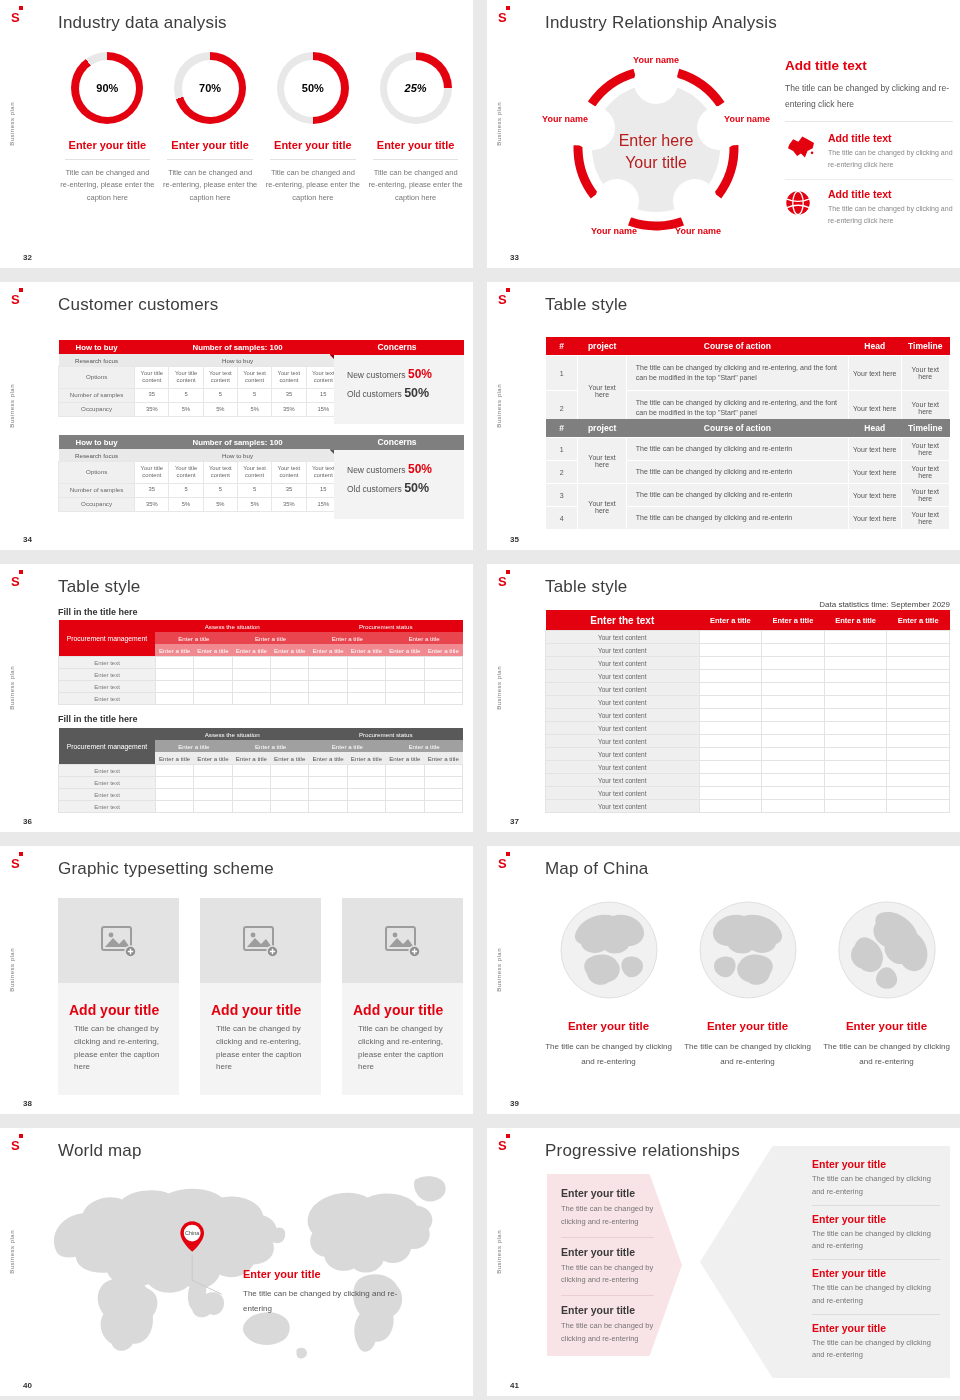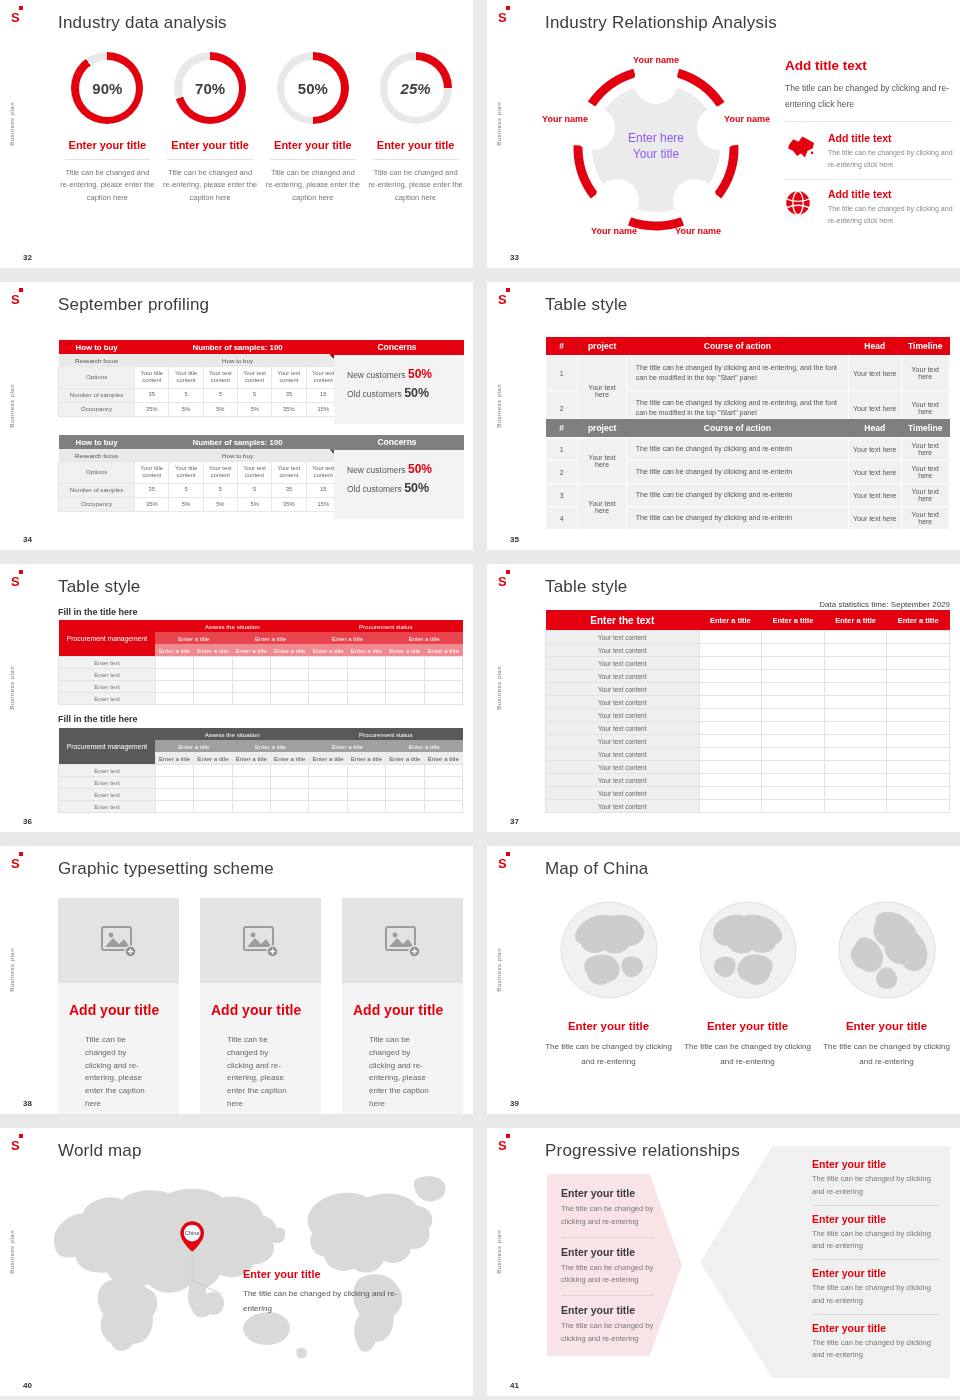--- a/index.html
+++ b/index.html
@@ -29,35 +29,35 @@
     font-size:6px; color:#777; letter-spacing:.5px;
   }
   .page-num { position:absolute; left:11px; bottom:6px; font-size:8px; font-weight:bold; color:#333;padding-left:12px; }
   .slide-title { position:absolute; top:13px; left:58px; margin:0; font-size:17px; font-weight:400; color:#3d3d3d; letter-spacing:.2px; }
 
   
   .donut-row { position:absolute; left:56px; right:6px; top:52px; display:flex; }
   .donut-col { flex:1; text-align:center; padding:0 4px; }
   .donut { width:72px; height:72px; border-radius:50%; margin:0 auto; display:flex; align-items:center; justify-content:center; }
   .donut-hole { width:57px; height:57px; border-radius:50%; background:#fff; display:flex; align-items:center; justify-content:center; }
-  .donut-pct { font-size:15px; font-weight:bold; color:#404040; }
+  .donut-pct { font-size:11px; font-weight:bold; color:#000000; }
   .donut-title { margin-top:15px; font-size:11px; font-weight:bold; color:#e3000f; }
   .donut-divider { width:90%; height:1px; background:#e2e2e2; margin:8px auto 7px; }
   .donut-caption { font-size:7.5px; color:#777; line-height:1.65; }
 
   
   .rel-wrap { position:absolute; left:44px; top:42px; width:250px; height:222px; }
   .rel-wrap svg { position:absolute; left:0; top:0; }
   .node-label { position:absolute; width:46px; text-align:center; font-size:9px; font-weight:bold; color:#e3000f; line-height:1.2; }
   .nl-top { left:102px; top:13px; }
   .nl-right { left:193px; top:72px; }
   .nl-left { left:11px; top:72px; }
   .nl-bl { left:60px; top:184px; }
   .nl-br { left:144px; top:184px; }
-  .center-label { position:absolute; left:63px; top:88px; width:124px; text-align:center; font-size:12px; color:#8b5cf6; line-height:1.35; }
+  .center-label { position:absolute; left:63px; top:88px; width:124px; text-align:center; font-size:16px; color:#b91c1c; line-height:1.35; }
   .rel-right { position:absolute; left:298px; top:58px; width:168px; }
   .rel-heading { margin:0 0 8px; font-size:13.5px; font-weight:bold; color:#e3000f; }
   .rel-body { margin:0 0 9px; font-size:8.5px; color:#555; line-height:1.85; }
   .rel-sep { height:1px; background:#e6e6e6; margin:4px 0 10px; }
   .rel-item { display:flex; gap:11px; align-items:flex-start; padding-bottom:8px; }
   .rel-item.first { border-bottom:1px solid #ececec; margin-bottom:8px; }
   .rel-icon { flex:0 0 32px; width:32px; padding-top:2px; }
   .rel-item h4 { margin:0 0 3px; font-size:10.5px; color:#e3000f; }
   .rel-item p { margin:0; font-size:7px; color:#888; line-height:1.7; }
 
@@ -117,21 +117,21 @@
   .big-table thead th.bt-c1 { font-size:10px; }
   .big-table tbody td { border:1px solid #e3e3e3; height:13px; font-size:6.5px; color:#666; }
   .big-table tbody td.bt-lbl { background:#efefef; }
 
   
   .cards { position:absolute; left:58px; top:52px; display:flex; gap:21px; }
   .card { width:121px; }
   .card-img { height:85px; background:#e3e3e3; display:flex; align-items:center; justify-content:center; }
   .card-body { background:#f4f4f4; padding:19px 11px 16px; min-height:93px; }
   .card-title { margin:0 0 5px; font-size:14px; font-weight:bold; color:#e3000f; }
-  .card-caption { margin:16px; font-size:8px; color:#666; line-height:1.6; }
+  .card-caption { margin:5px; font-size:8px; color:#666; line-height:1.6; }
 
   
   .globes { position:absolute; left:52px; top:54px; right:4px; display:flex; }
   .globe-col { flex:1; text-align:center; padding:0 6px; }
   .globe { width:100px; height:100px; margin:0 auto 20px; }
   .globe svg { width:100%; height:100%; }
   .globe.flip svg { transform:scaleX(-1); }
   .globe.spin svg { transform:rotate(55deg); }
   .globe-title { margin:0 0 7px; font-size:11.5px; font-weight:bold; color:#e3000f; }
   .globe-caption { margin:0; font-size:8px; color:#555; line-height:1.9; }
@@ -280,21 +280,21 @@
     </div>
     <div class="page-num">33</div>
   </section>
 
   <section class="slide">
     <div class="logo">
         <span class="dot"></span>
         <b>S</b>
       </div>
     <div class="side-label">Business plan</div>
-    <h2 class="slide-title">September profiling</h2>
+    <h2 class="slide-title">Customer customers</h2>
 
     <table class="cp-table cp-red cp-t1">
       <colgroup>
           <col style="width:27%">
           <col style="width:12.16%">
           <col style="width:12.16%">
           <col style="width:12.16%">
           <col style="width:12.16%">
           <col style="width:12.16%">
           <col style="width:12.2%">

